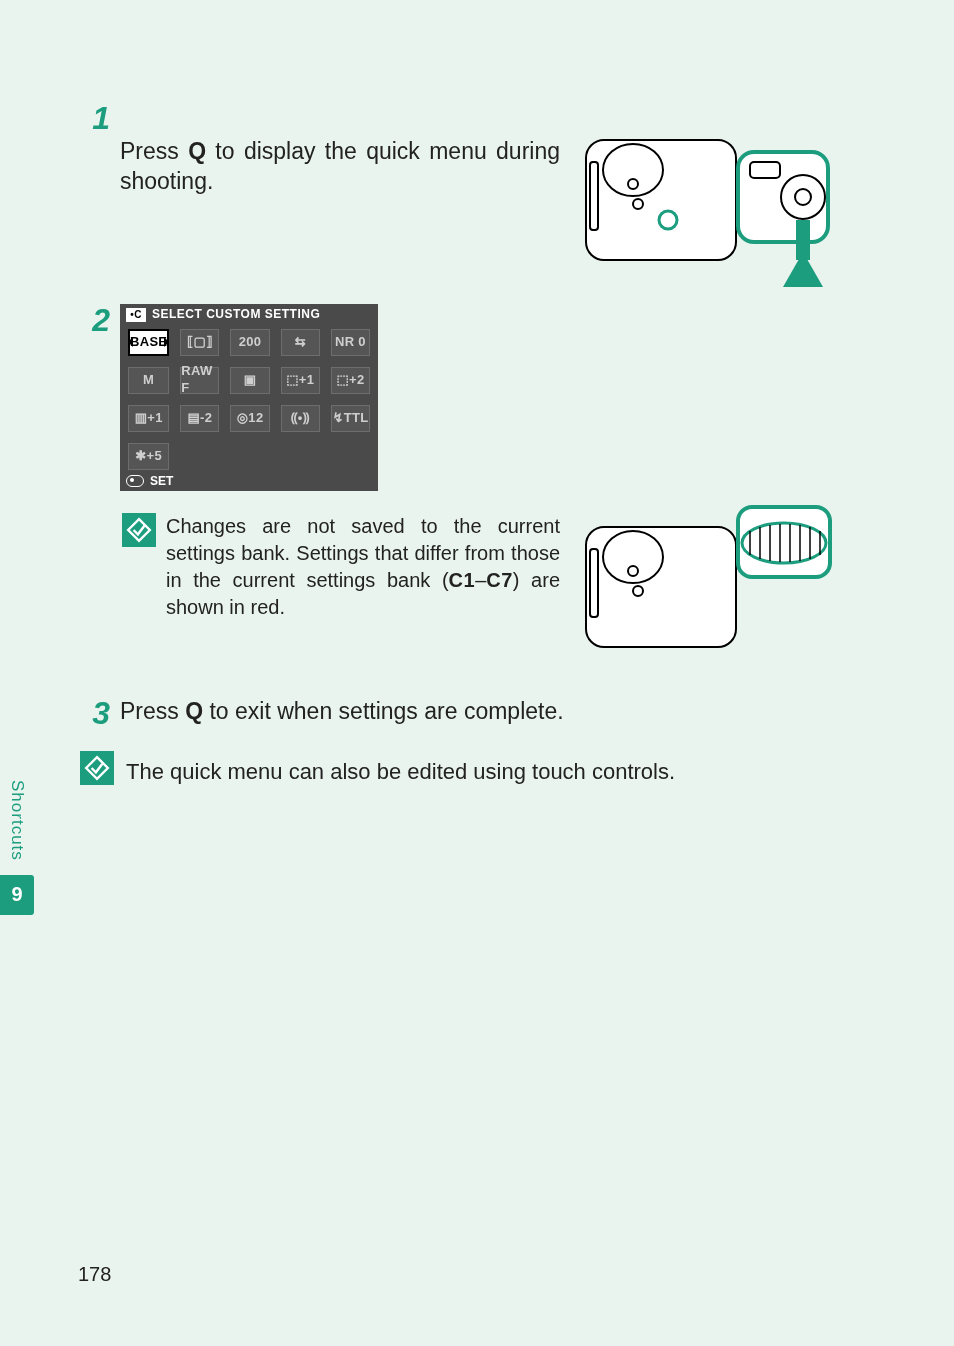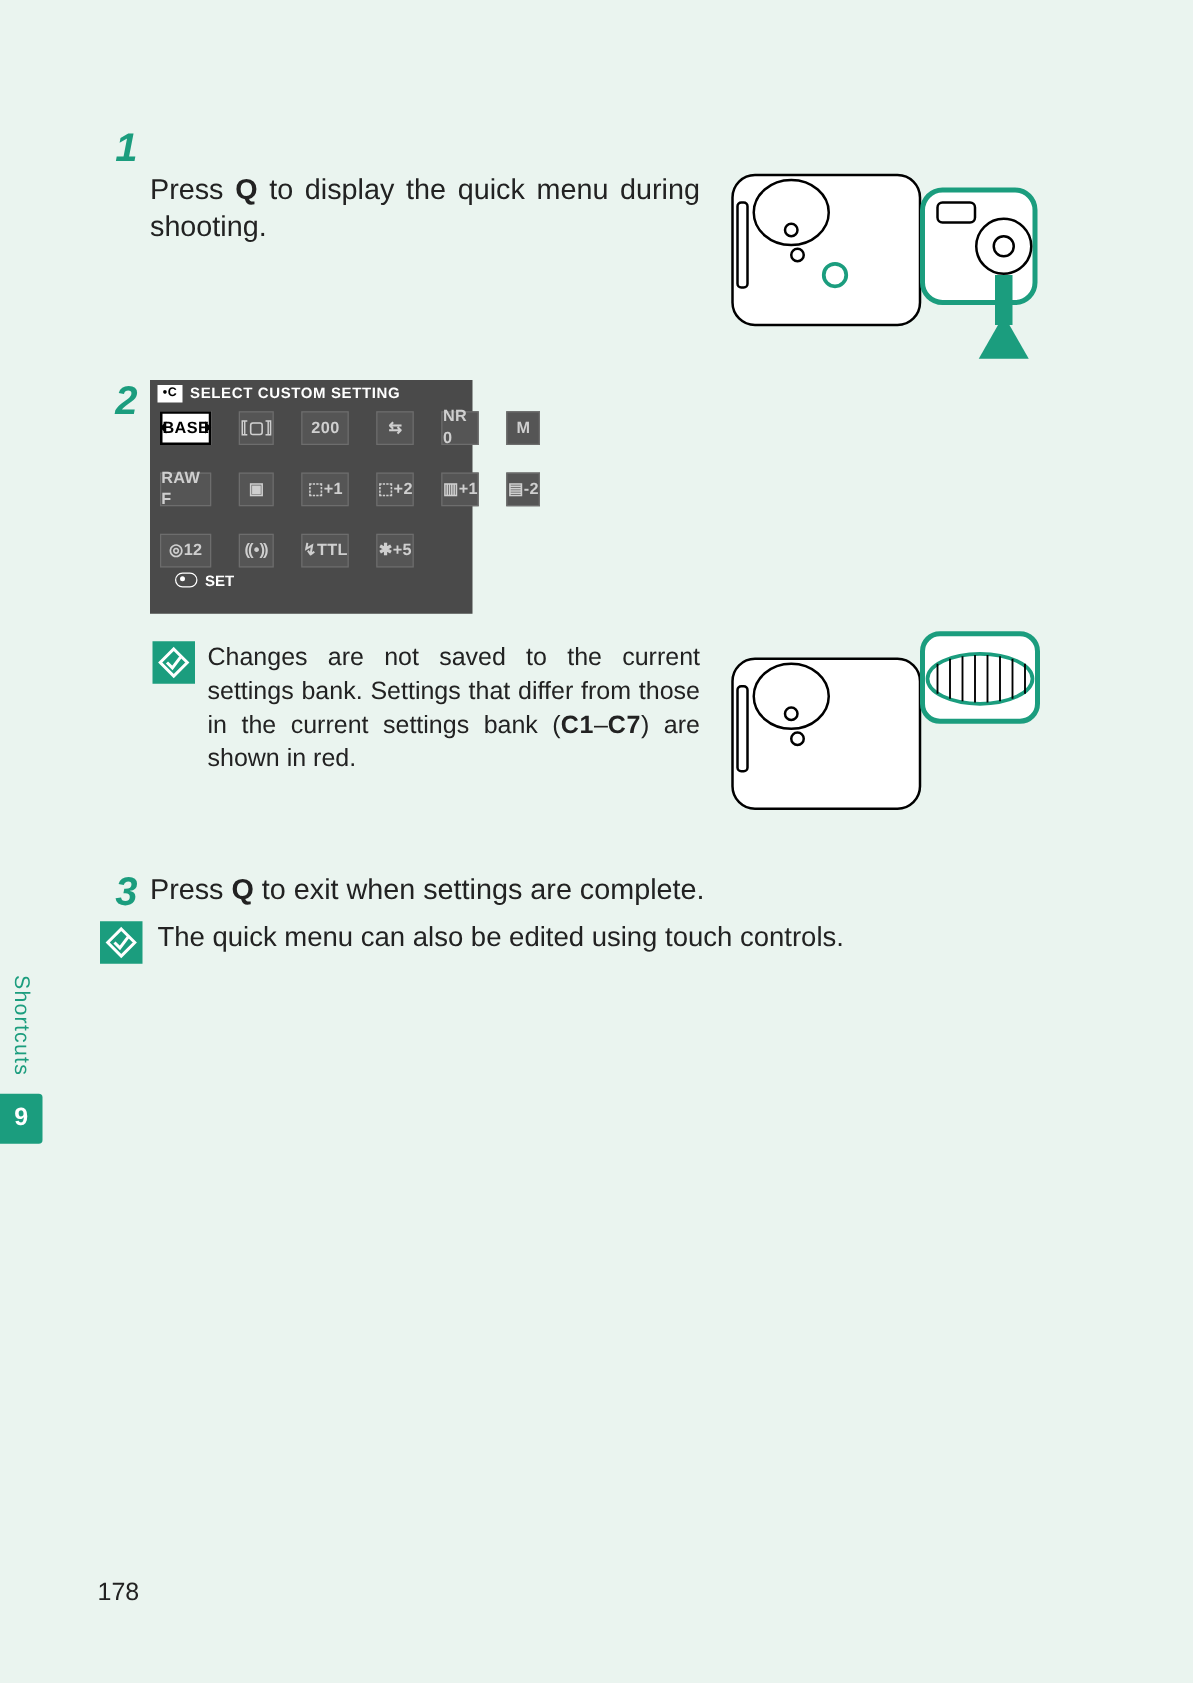--- a/index.html
+++ b/index.html
@@ -81,54 +81,54 @@
     display:flex; align-items:center; gap:6px;
     padding:3px 6px 2px 6px;
     font-size:12px; font-weight:700; letter-spacing:0.5px;
   }
   .screen-header .hicon {
     width:20px; height:14px; background:#fff; color:#000;
     font-size:10px; font-weight:900; display:flex;align-items:center;justify-content:center;
   }
   .grid4 {
     display:grid;
-    grid-template-columns: repeat(6, 1fr);
-    gap:22px;
+    grid-template-columns: repeat(5, 1fr);
+    gap:11px;
     padding:4px 8px 0 8px;
   }
   .cell {
     height:27px; border:1px solid #6d6d6d; background:#555;
     color:#cfcfcf; font-size:13px; font-weight:700;
     display:flex; align-items:center; justify-content:center;
     letter-spacing:0.3px;
   }
   .cell.sel {
     background:#fff; color:#000; border:2px solid #000;
     position:relative; font-weight:900; font-size:13px;
   }
   .cell.sel::before, .cell.sel::after {
     content:""; position:absolute; width:0;height:0;
     border-top:5px solid transparent; border-bottom:5px solid transparent;
   }
   .cell.sel::before { left:-2px; border-right:5px solid #000; }
   .cell.sel::after  { right:-2px; border-left:5px solid #000; }
   .screen-footer {
-    display:flex; align-items:flex-start; gap:6px;
-    padding:4px 8px 4px 20px; font-size:12px; font-weight:700;
+    display:flex; align-items:center; gap:6px;
+    padding:4px 8px 4px 6px; font-size:12px; font-weight:700;
   }
   .screen-footer .ficon {
     width:18px;height:12px;border:1.5px solid #fff;border-radius:8px;
     position:relative;
   }
   .screen-footer .ficon::after{
     content:"";position:absolute;left:3px;top:2px;width:4px;height:4px;border-radius:50%;background:#fff;
   }
   .step2-lower { display:flex; gap:18px; margin-top:8px; }
   .step2-lower .note-block { flex:1 1 auto; }
-  .footnote-row { display:flex; gap:12px; margin-top:6px; margin-left:0; }
+  .footnote-row { display:flex; gap:12px; margin-top:20px; margin-left:0;align-items:flex-end; }
   .footnote-text { font-size:22px; }
   .sidebar {
     position:absolute; left:0; top:780px;
     width:34px;
     display:flex; flex-direction:column; align-items:center;
   }
   .sidebar-label {
     writing-mode: vertical-rl;
     color:#1b9d7e;
     font-size:17px;

